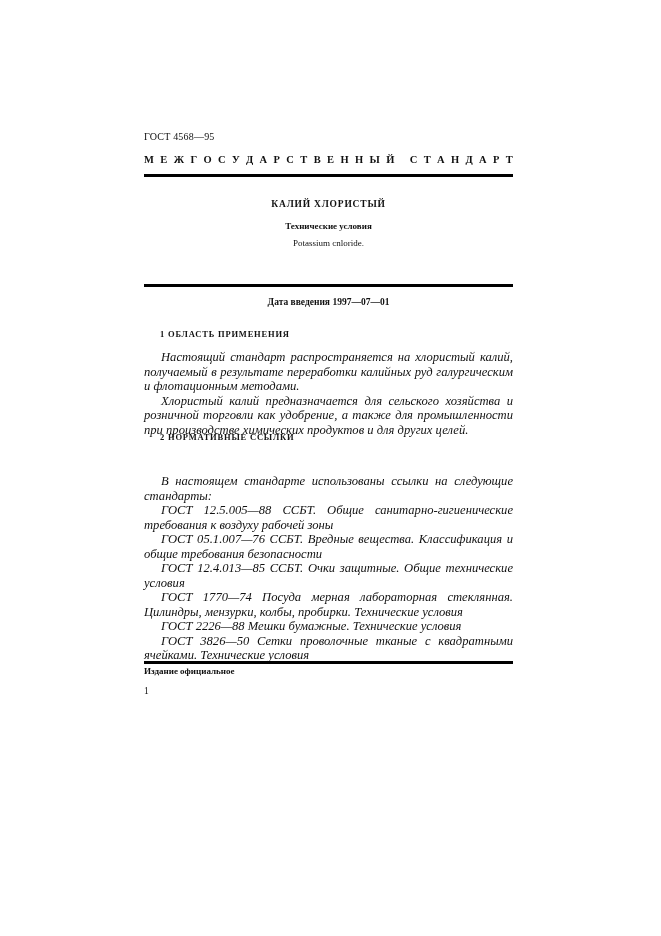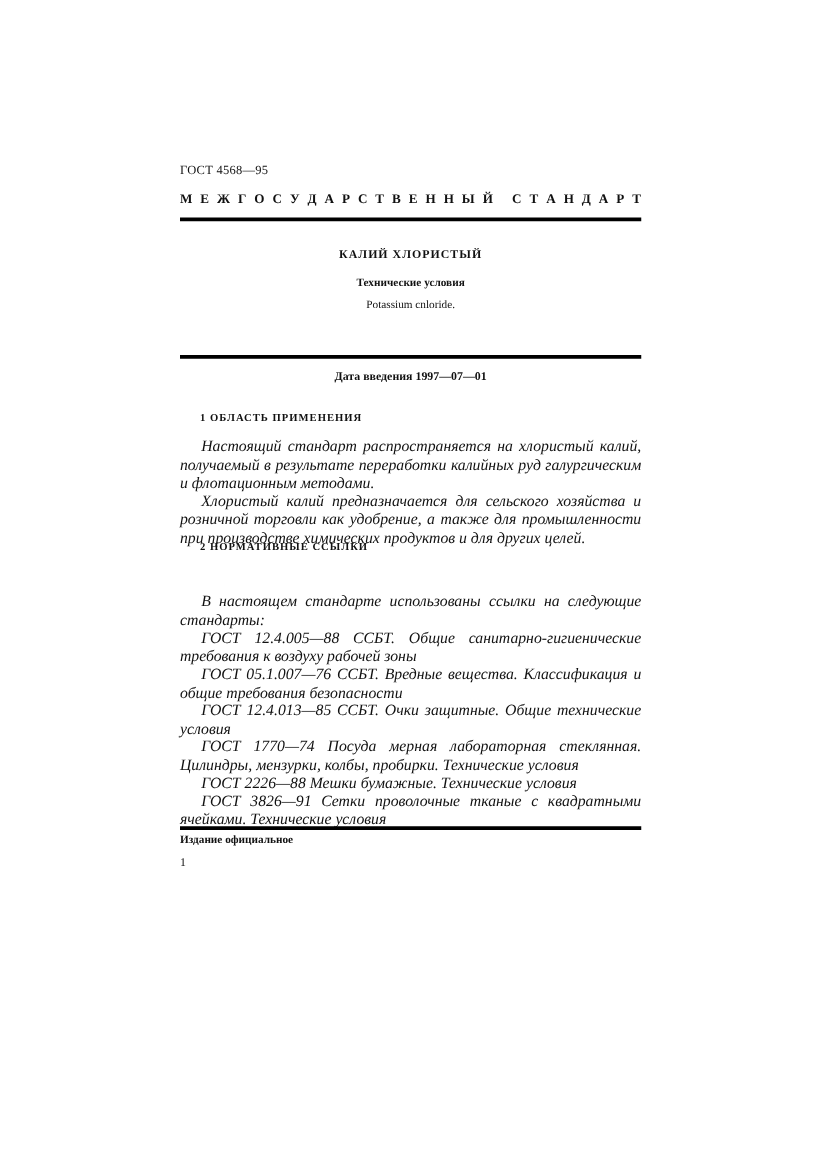--- a/index.html
+++ b/index.html
@@ -76,24 +76,24 @@
 
 <div class="section-h sec1">1  ОБЛАСТЬ ПРИМЕНЕНИЯ</div>
 <div class="body-block b1">
   <p>Настоящий стандарт распространяется на хлористый калий, получаемый в результате переработки калийных руд галургическим и флотационным методами.</p>
   <p>Хлористый калий предназначается для сельского хозяйства и розничной торговли как удобрение, а также для промышленности при производстве химических продуктов и для других целей.</p>
 </div>
 
 <div class="section-h sec2">2  НОРМАТИВНЫЕ ССЫЛКИ</div>
 <div class="body-block b2">
   <p>В настоящем стандарте использованы ссылки на следующие стандарты:</p>
-  <p>ГОСТ  12.4.005—88 ССБТ.  Общие санитарно-гигиенические требования к воздуху рабочей зоны</p>
+  <p>ГОСТ  12.5.005—88 ССБТ.  Общие санитарно-гигиенические требования к воздуху рабочей зоны</p>
   <p>ГОСТ  05.1.007—76 ССБТ.  Вредные вещества. Классификация и общие требования безопасности</p>
   <p>ГОСТ  12.4.013—85 ССБТ.  Очки защитные. Общие технические условия</p>
   <p>ГОСТ  1770—74  Посуда мерная лабораторная стеклянная. Цилиндры, мензурки, колбы, пробирки. Технические условия</p>
   <p>ГОСТ  2226—88  Мешки бумажные. Технические условия</p>
-  <p>ГОСТ  3826—91  Сетки проволочные тканые с квадратными ячейками. Технические условия</p>
+  <p>ГОСТ  3826—50  Сетки проволочные тканые с квадратными ячейками. Технические условия</p>
 </div>
 
 <div class="rule bottom"></div>
 
 <div class="footer-label">Издание официальное</div>
 <div class="page-num">1</div>
 
 </body></html>

